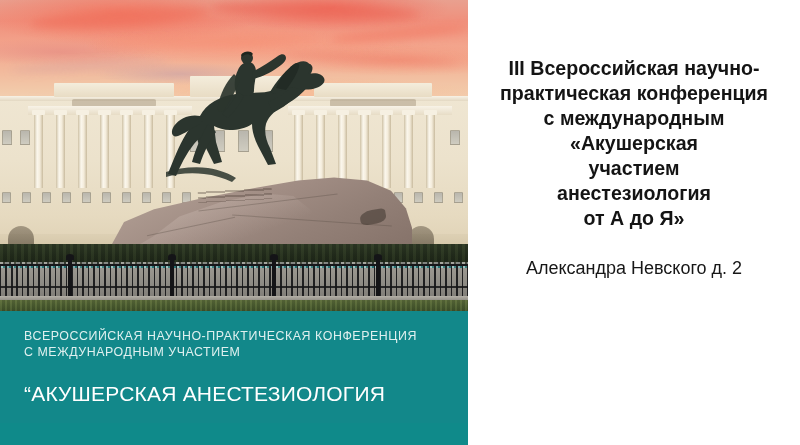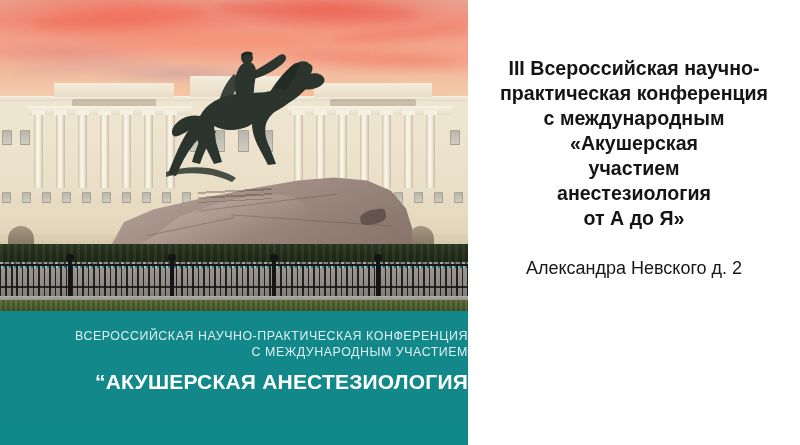--- a/index.html
+++ b/index.html
@@ -314,36 +314,37 @@
   }
 
   
   .banner {
     position: absolute;
     left: 0;
     top: 311px;
     width: 468px;
     height: 112px;
     background: #12888a;
-    text-align: right;
+    text-align: left;
     color: #ffffff;
+    padding-left: 24px;
   }
   .banner-line1,
   .banner-line2 {
     font-size: 12.4px;
     font-weight: 400;
     letter-spacing: .55px;
     line-height: 16px;
     color: #dff0ef;
   }
   .banner-line1 { padding-top: 17px; }
   .banner-title {
-    margin-top: 9px;
+    margin-top: 21px;
     font-size: 21px;
-    font-weight: 700;
+    font-weight: 400;
     line-height: 25px;
     letter-spacing: .2px;
     color: #ffffff;
   }
 
   
   .text-column {
     position: absolute;
     left: 468px;
     top: 0;

